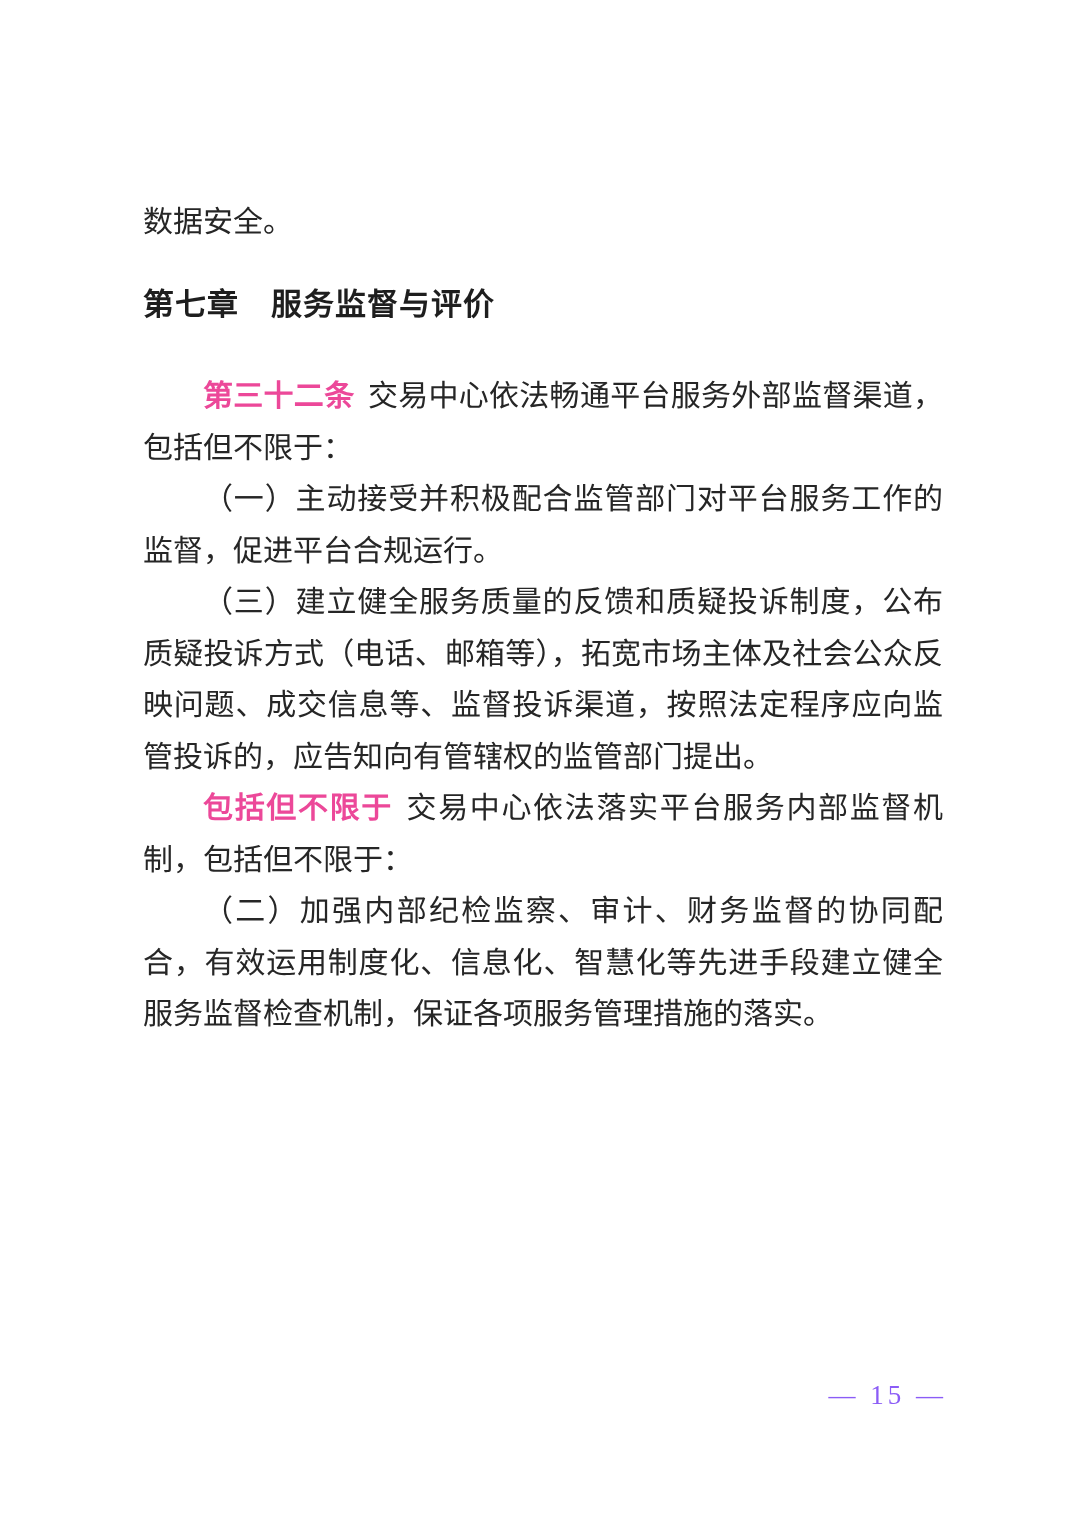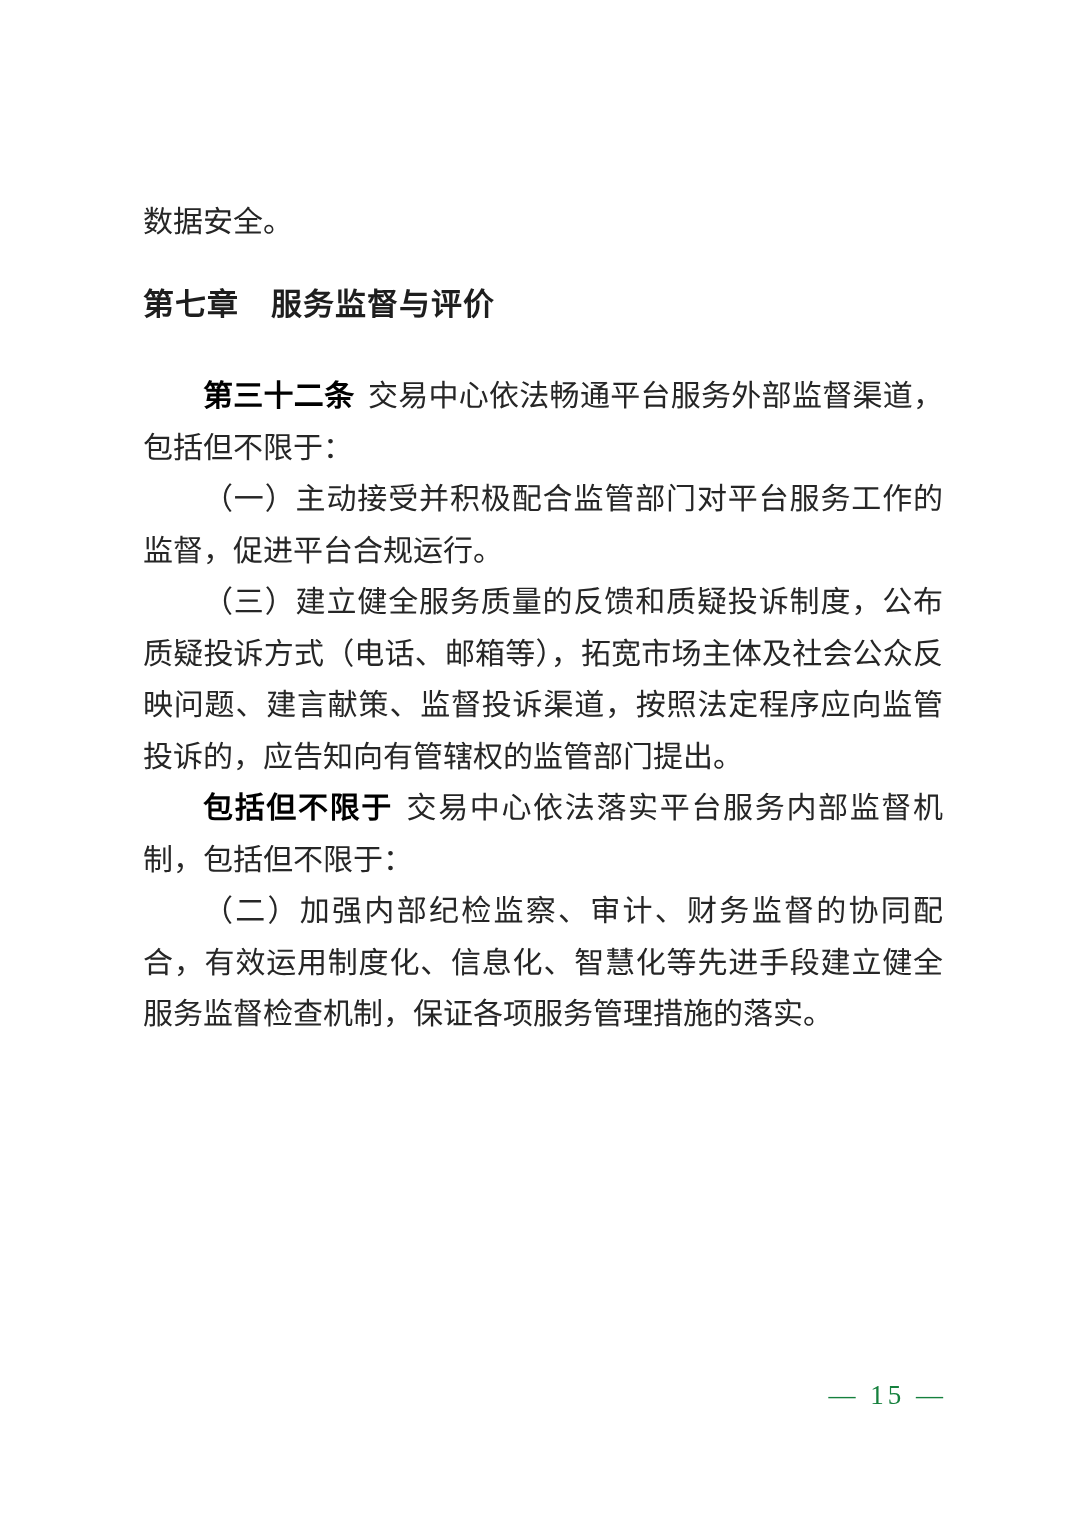--- a/index.html
+++ b/index.html
@@ -34,42 +34,42 @@
     font-size: 30px;
     line-height: 51.5px;
     margin: 0;
     text-indent: 2em;
     text-align: justify;
     text-justify: inter-character;
     color: #262626;
   }
   .body-text p strong {
     font-weight: bold;
-    color: #000000;
+    color: #ec4899;
     margin-right: 0.45em;
   }
   .page-number {
     position: absolute;
     right: 133px;
     bottom: 116px;
     font-size: 27px;
     letter-spacing: 4px;
-    color: #15803d;
+    color: #8b5cf6;
   }
 </style>
 </head>
 <body>
 
 <div class="page">
   <p class="continuation">数据安全。</p>
 
   <h1 class="chapter-heading">第七章　服务监督与评价</h1>
 
   <div class="body-text">
       <p><strong>第三十二条</strong><span>交易中心依法畅通平台服务外部监督渠道，包括但不限于：</span></p>
       <p><span>（一）主动接受并积极配合监管部门对平台服务工作的监督，促进平台合规运行。</span></p>
-      <p><span>（三）建立健全服务质量的反馈和质疑投诉制度，公布质疑投诉方式（电话、邮箱等），拓宽市场主体及社会公众反映问题、建言献策、监督投诉渠道，按照法定程序应向监管投诉的，应告知向有管辖权的监管部门提出。</span></p>
+      <p><span>（三）建立健全服务质量的反馈和质疑投诉制度，公布质疑投诉方式（电话、邮箱等），拓宽市场主体及社会公众反映问题、成交信息等、监督投诉渠道，按照法定程序应向监管投诉的，应告知向有管辖权的监管部门提出。</span></p>
       <p><strong>包括但不限于</strong><span>交易中心依法落实平台服务内部监督机制，包括但不限于：</span></p>
       <p><span>（二）加强内部纪检监察、审计、财务监督的协同配合，有效运用制度化、信息化、智慧化等先进手段建立健全服务监督检查机制，保证各项服务管理措施的落实。</span></p>
     </div>
 
   <div class="page-number">— 15 —</div>
 </div>
 
 </body></html>

